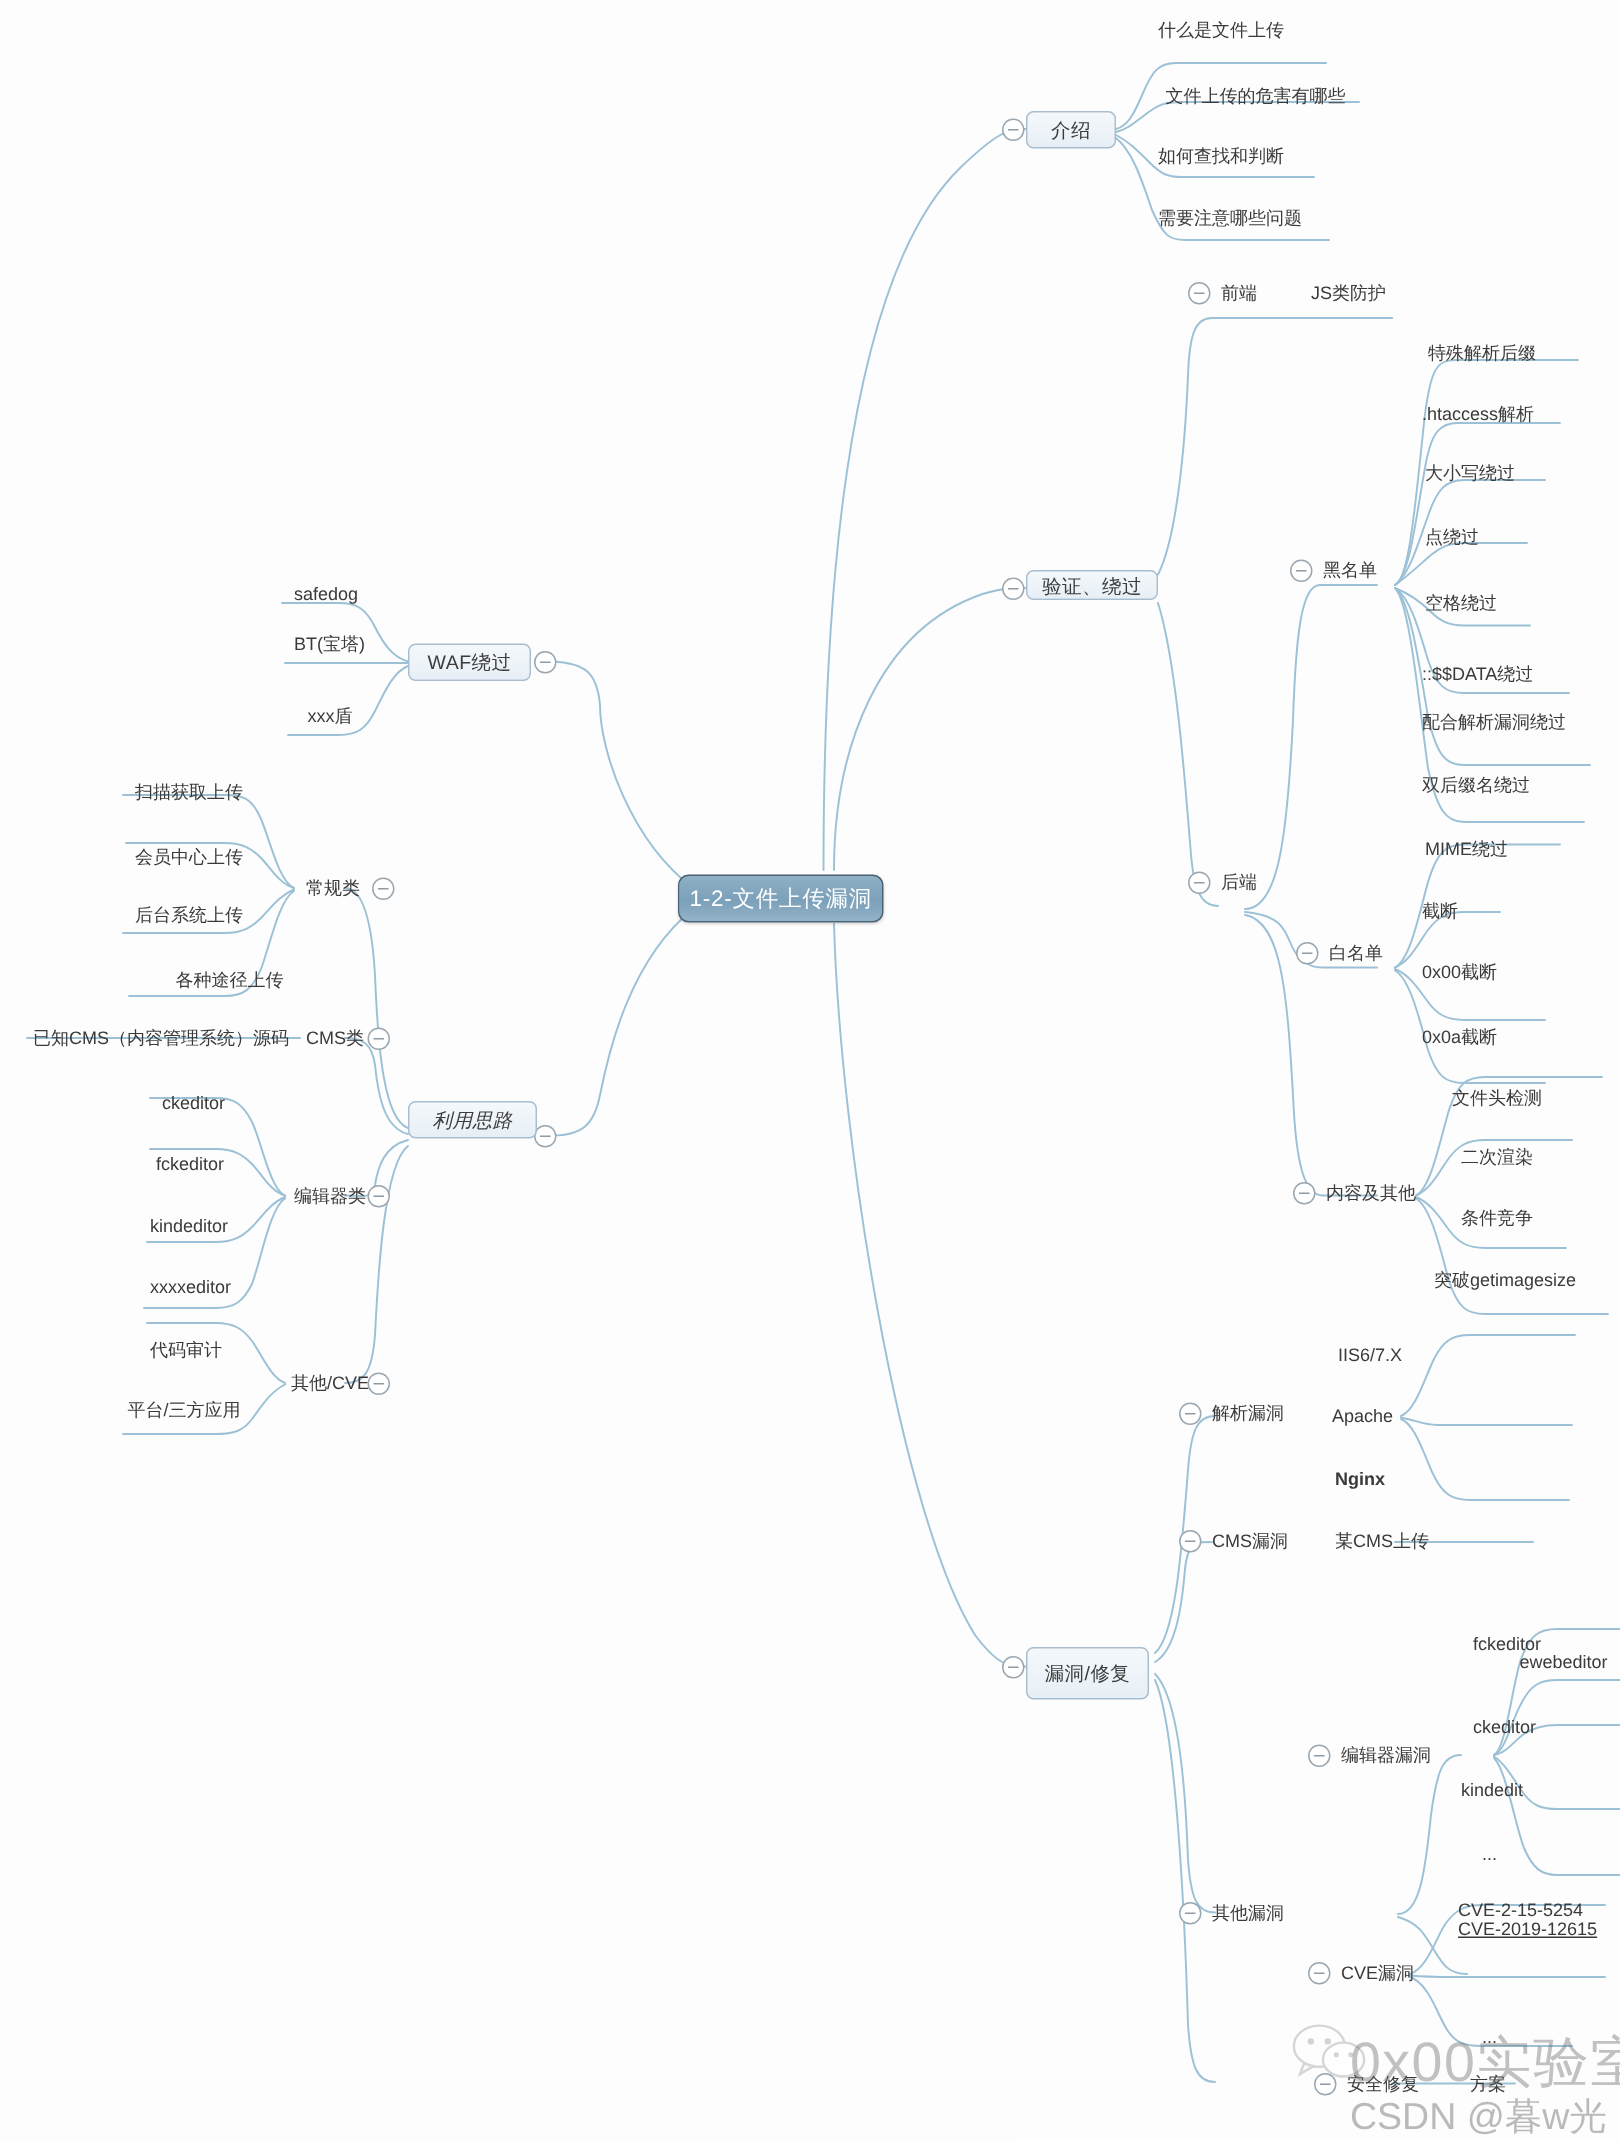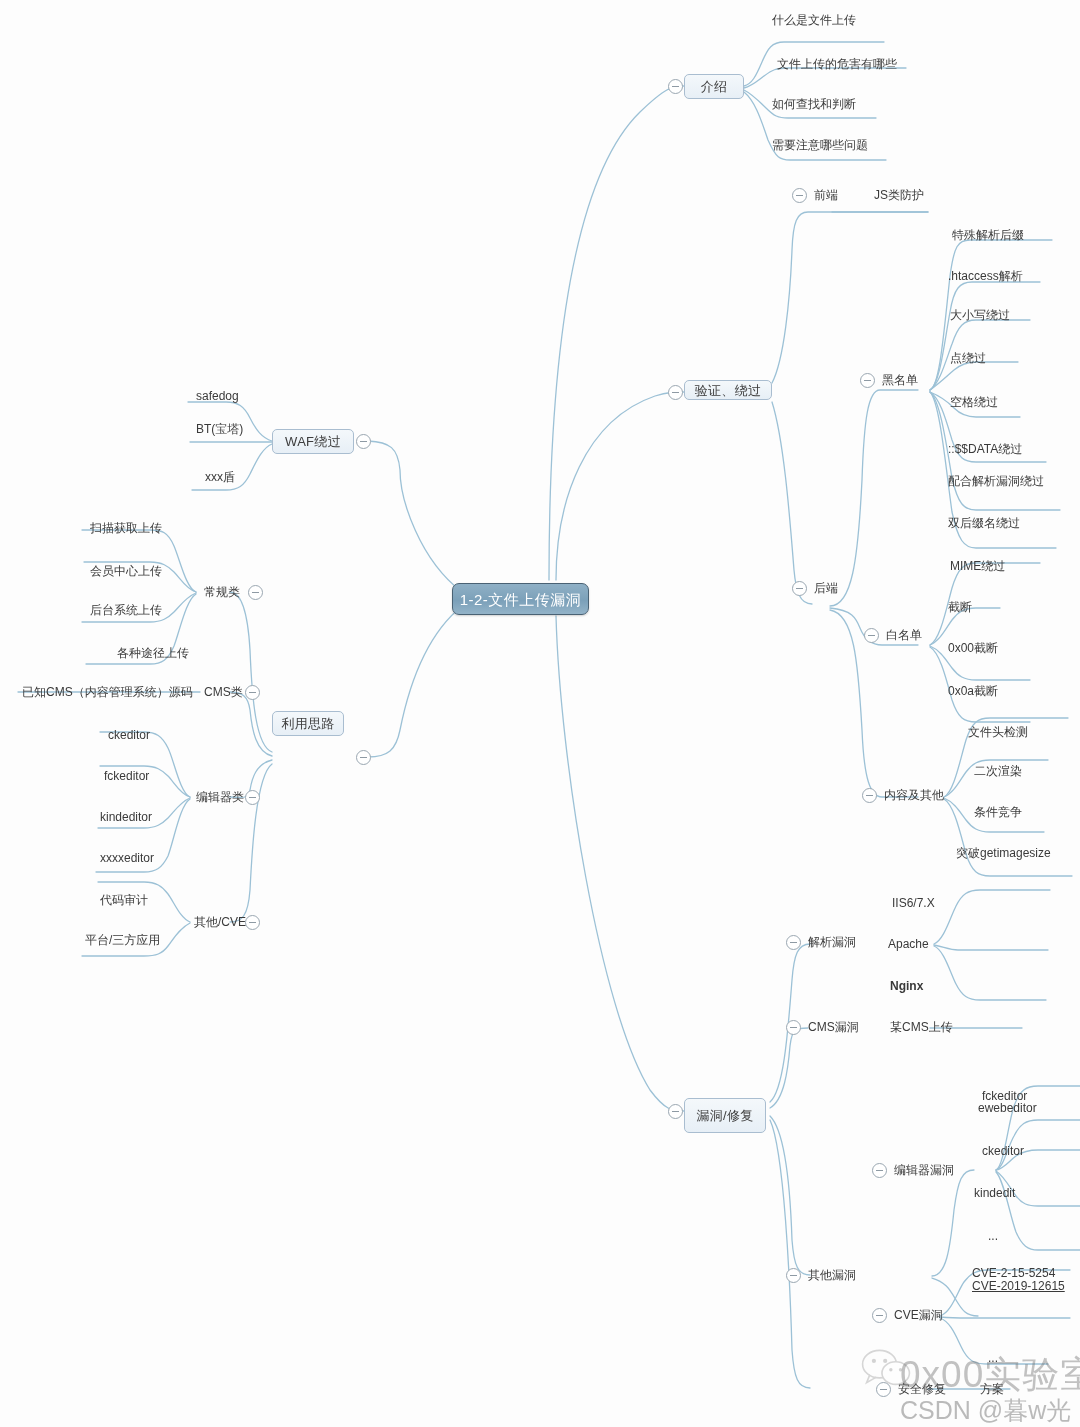--- a/index.html
+++ b/index.html
@@ -263,21 +263,21 @@
   <div class="toggle" style="left:786px;top:1020px;"></div>
   <div class="node leaf" style="left:808px;top:1021px;">CMS漏洞</div>
   <div class="node leaf" style="left:890px;top:1021px;">某CMS上传</div>
 
   <div class="toggle" style="left:786px;top:1268px;"></div>
   <div class="node leaf" style="left:808px;top:1269px;">其他漏洞</div>
 
   <div class="toggle" style="left:872px;top:1163px;"></div>
   <div class="node leaf" style="left:894px;top:1164px;">编辑器漏洞</div>
   <div class="node leaf" style="left:982px;top:1090px;">fckeditor</div>
-  <div class="node leaf" style="left:978px;top:1102px;">ewebeditor</div>
+  <div class="node leaf" style="left:1013px;top:1102px;">ewebeditor</div>
   <div class="node leaf" style="left:982px;top:1145px;">ckeditor</div>
   <div class="node leaf" style="left:974px;top:1187px;">kindedit</div>
   <div class="node leaf" style="left:988px;top:1230px;">...</div>
 
   <div class="toggle" style="left:872px;top:1308px;"></div>
   <div class="node leaf" style="left:894px;top:1309px;">CVE漏洞</div>
   <div class="node leaf" style="left:972px;top:1267px;">CVE-2-15-5254</div>
   <div class="node leaf" style="left:972px;top:1280px;text-decoration:underline;">CVE-2019-12615</div>
   <div class="node leaf" style="left:988px;top:1352px;">...</div>
 
@@ -286,21 +286,21 @@
   <div class="node leaf" style="left:980px;top:1383px;">方案</div>
 
   <div class="toggle" style="left:356px;top:434px;"></div>
   <div class="node branch" style="left:272px;top:429px;width:82px;height:25px;">WAF绕过</div>
 
   <div class="node leaf" style="left:196px;top:390px;">safedog</div>
   <div class="node leaf" style="left:196px;top:423px;">BT(宝塔)</div>
   <div class="node leaf" style="left:205px;top:471px;">xxx盾</div>
 
   <div class="toggle" style="left:356px;top:750px;"></div>
-  <div class="node branch" style="left:272px;top:711px;width:72px;height:25px;">利用思路</div>
+  <div class="node branch" style="left:272px;top:734px;width:86px;height:25px;font-style:italic;">利用思路</div>
 
   <div class="toggle" style="left:248px;top:585px;"></div>
   <div class="node leaf" style="left:204px;top:586px;">常规类</div>
   <div class="node leaf" style="left:90px;top:522px;">扫描获取上传</div>
   <div class="node leaf" style="left:90px;top:565px;">会员中心上传</div>
   <div class="node leaf" style="left:90px;top:604px;">后台系统上传</div>
   <div class="node leaf" style="left:104px;top:647px;margin-left:13px;">各种途径上传</div>
 
   <div class="toggle" style="left:245px;top:685px;"></div>
   <div class="node leaf" style="left:204px;top:686px;">CMS类</div>

